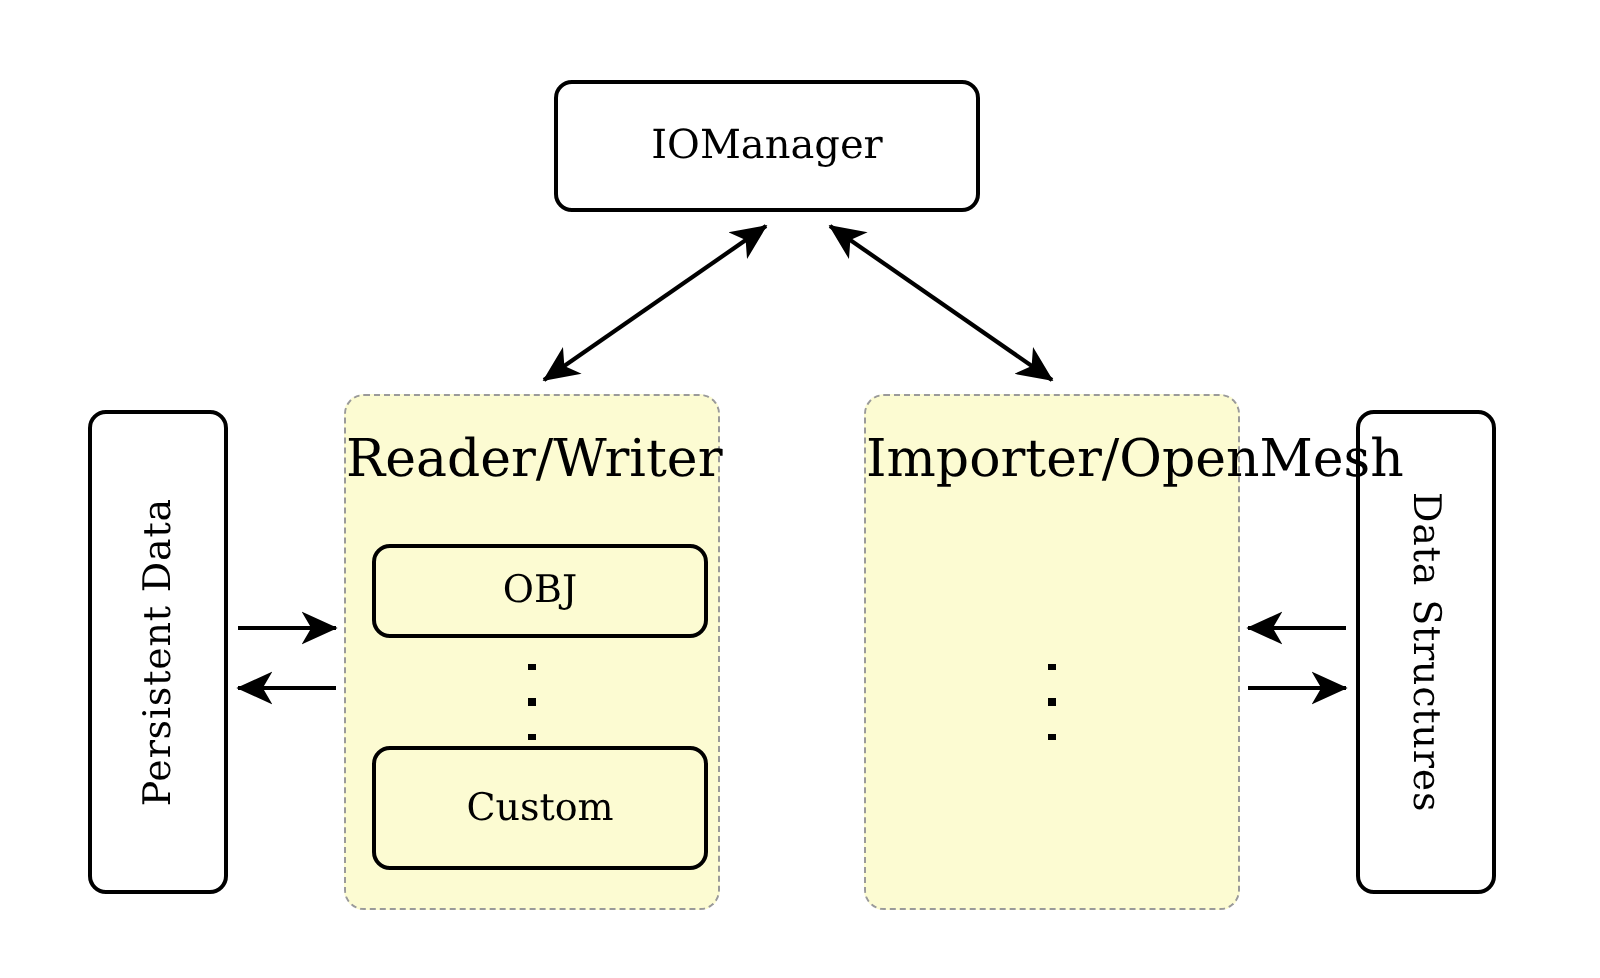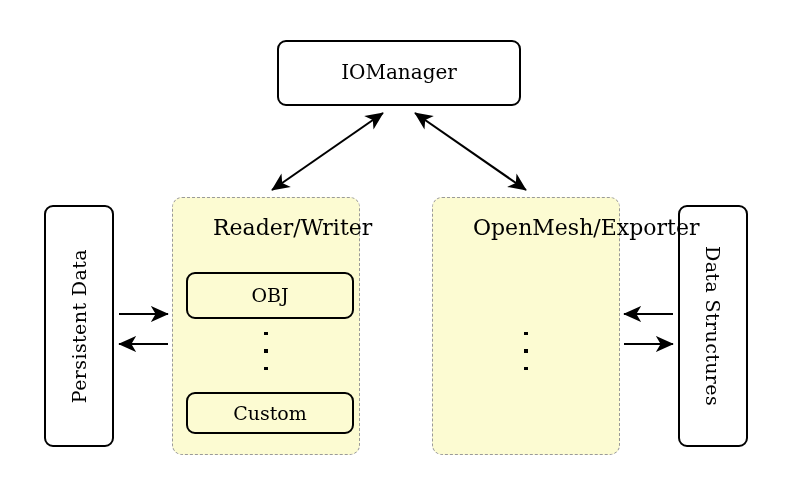--- a/index.html
+++ b/index.html
@@ -43,21 +43,21 @@
   }
   .node-label {
     display: block;
     line-height: 1.18;
   }
 
   
   #io-manager {
     left: 277px;
     top: 40px;
-    width: 244px;
+    width: 213px;
     height: 66px;
   }
   #io-manager .node-label {
     font-size: 20px;
   }
 
   
   .side-box {
     width: 70px;
     height: 242px;
@@ -91,24 +91,23 @@
     border-radius: 10px;
   }
   #group-reader-writer { left: 172px; }
   #group-importer-exporter { left: 432px; }
 
   .group-title {
     position: absolute;
     left: 0;
     top: 17px;
     width: 100%;
-    text-align: left;
-    font-size: 22px;
+    text-align: center;
+    font-size: 26px;
     white-space: nowrap;
-    margin-left: 40px;
   }
 
   
   .inner-box {
     position: absolute;
     left: 13px;
     width: 168px;
     background: #fcfbd2;
     border: 2.2px solid #000000;
     border-radius: 9px;
@@ -117,22 +116,22 @@
     align-items: center;
     justify-content: center;
     text-align: center;
   }
   .inner-box .node-label { font-size: 19px; }
   .inner-top {
     top: 74px;
     height: 47px;
   }
   .inner-bottom {
-    top: 194px;
-    height: 42px;
+    top: 175px;
+    height: 62px;
   }
 
   
   .vdots {
     position: absolute;
     left: 0;
     top: 134px;
     width: 100%;
     height: 38px;
     display: flex;
@@ -213,21 +212,21 @@
     </div>
 
     <div class="inner-box inner-bottom">
       <span class="node-label">
         <span>Custom</span><br>
       </span>
     </div>
   </div>
 
   <div class="group" id="group-importer-exporter">
-    <div class="group-title">OpenMesh/Exporter</div>
+    <div class="group-title">Importer/OpenMesh</div>
 
 
     <div class="vdots">
       <span></span>
         <span></span>
         <span></span>
     </div>
 
   </div>
 

